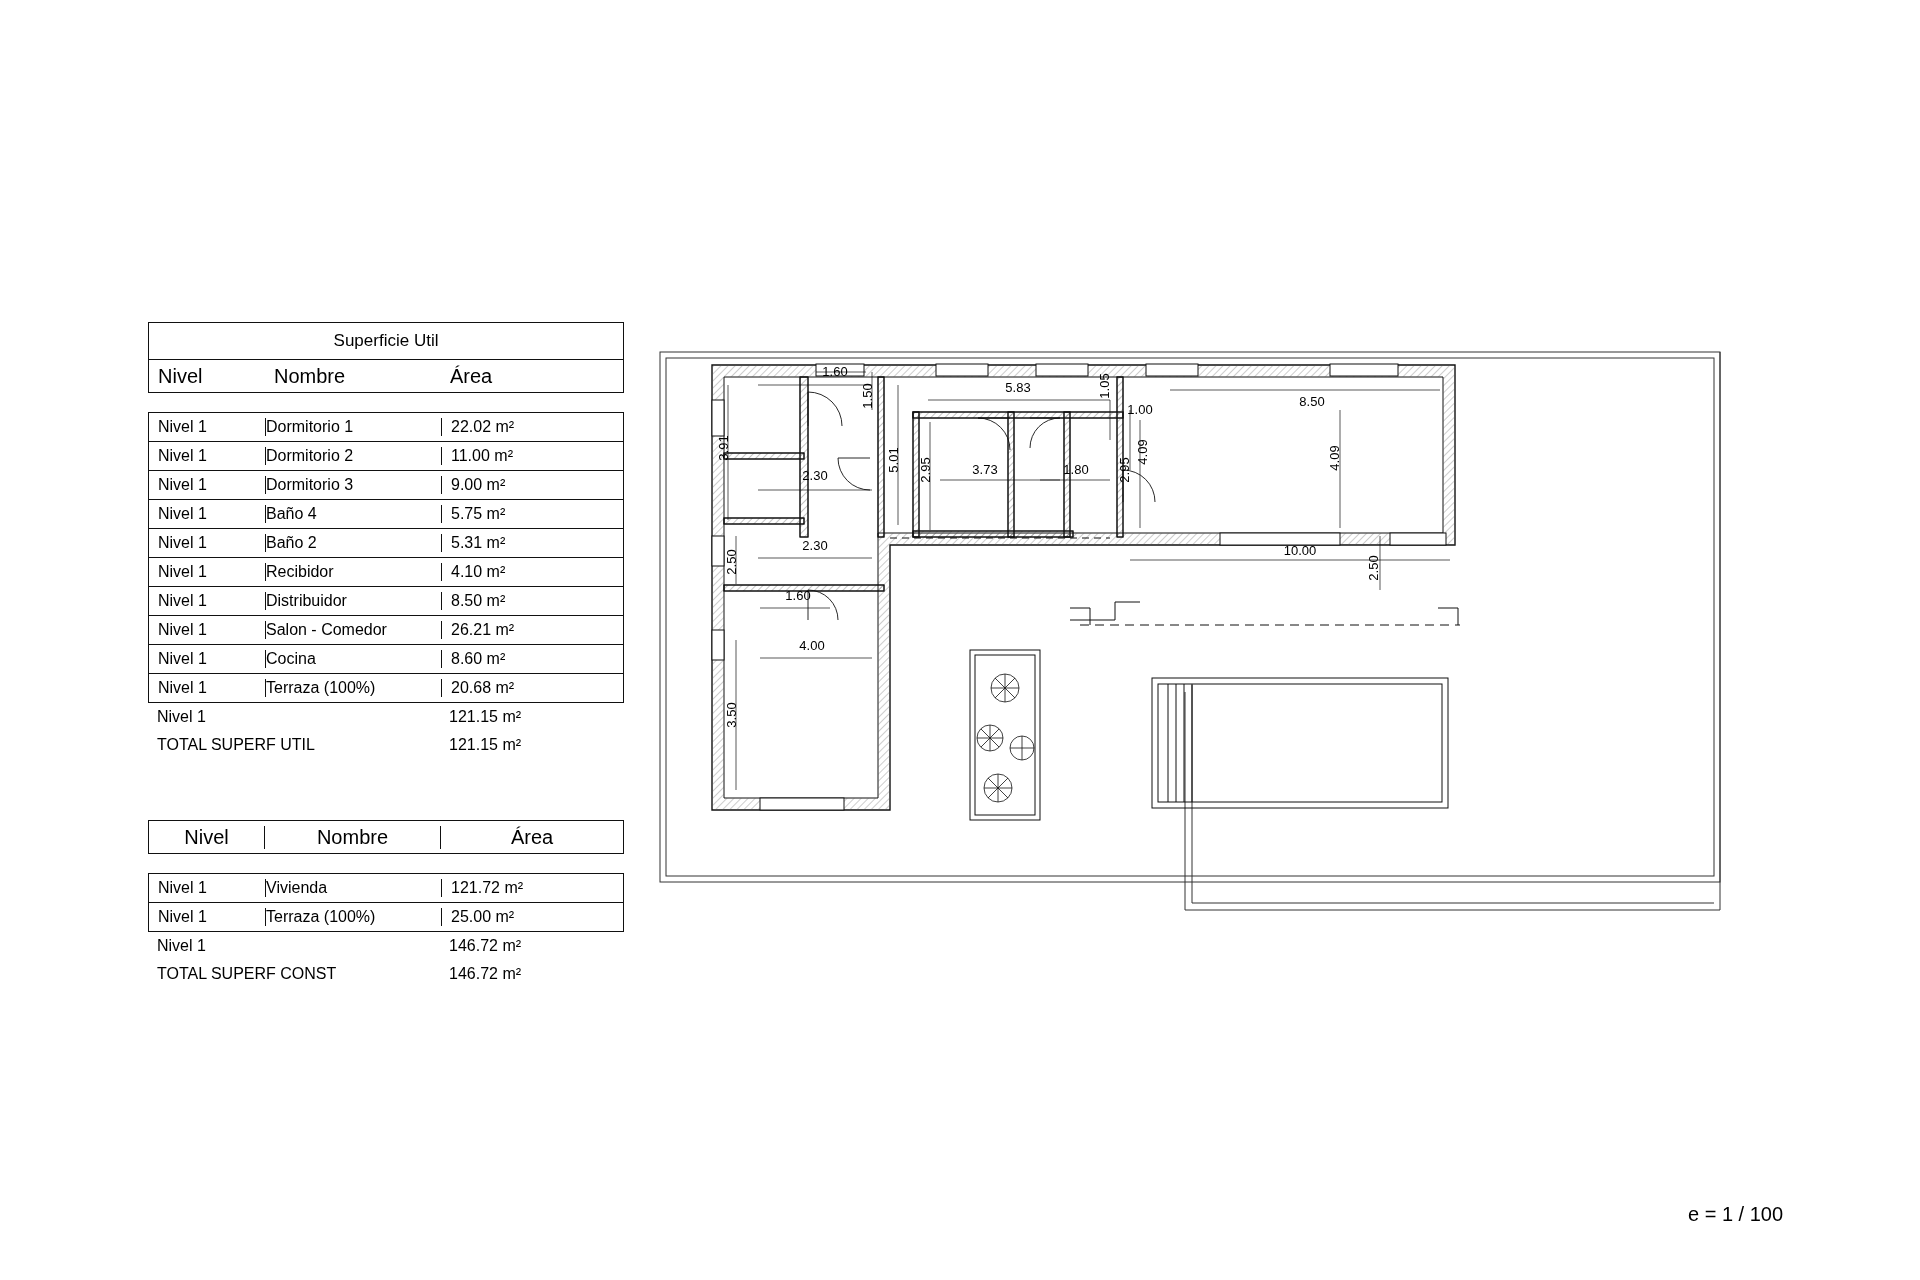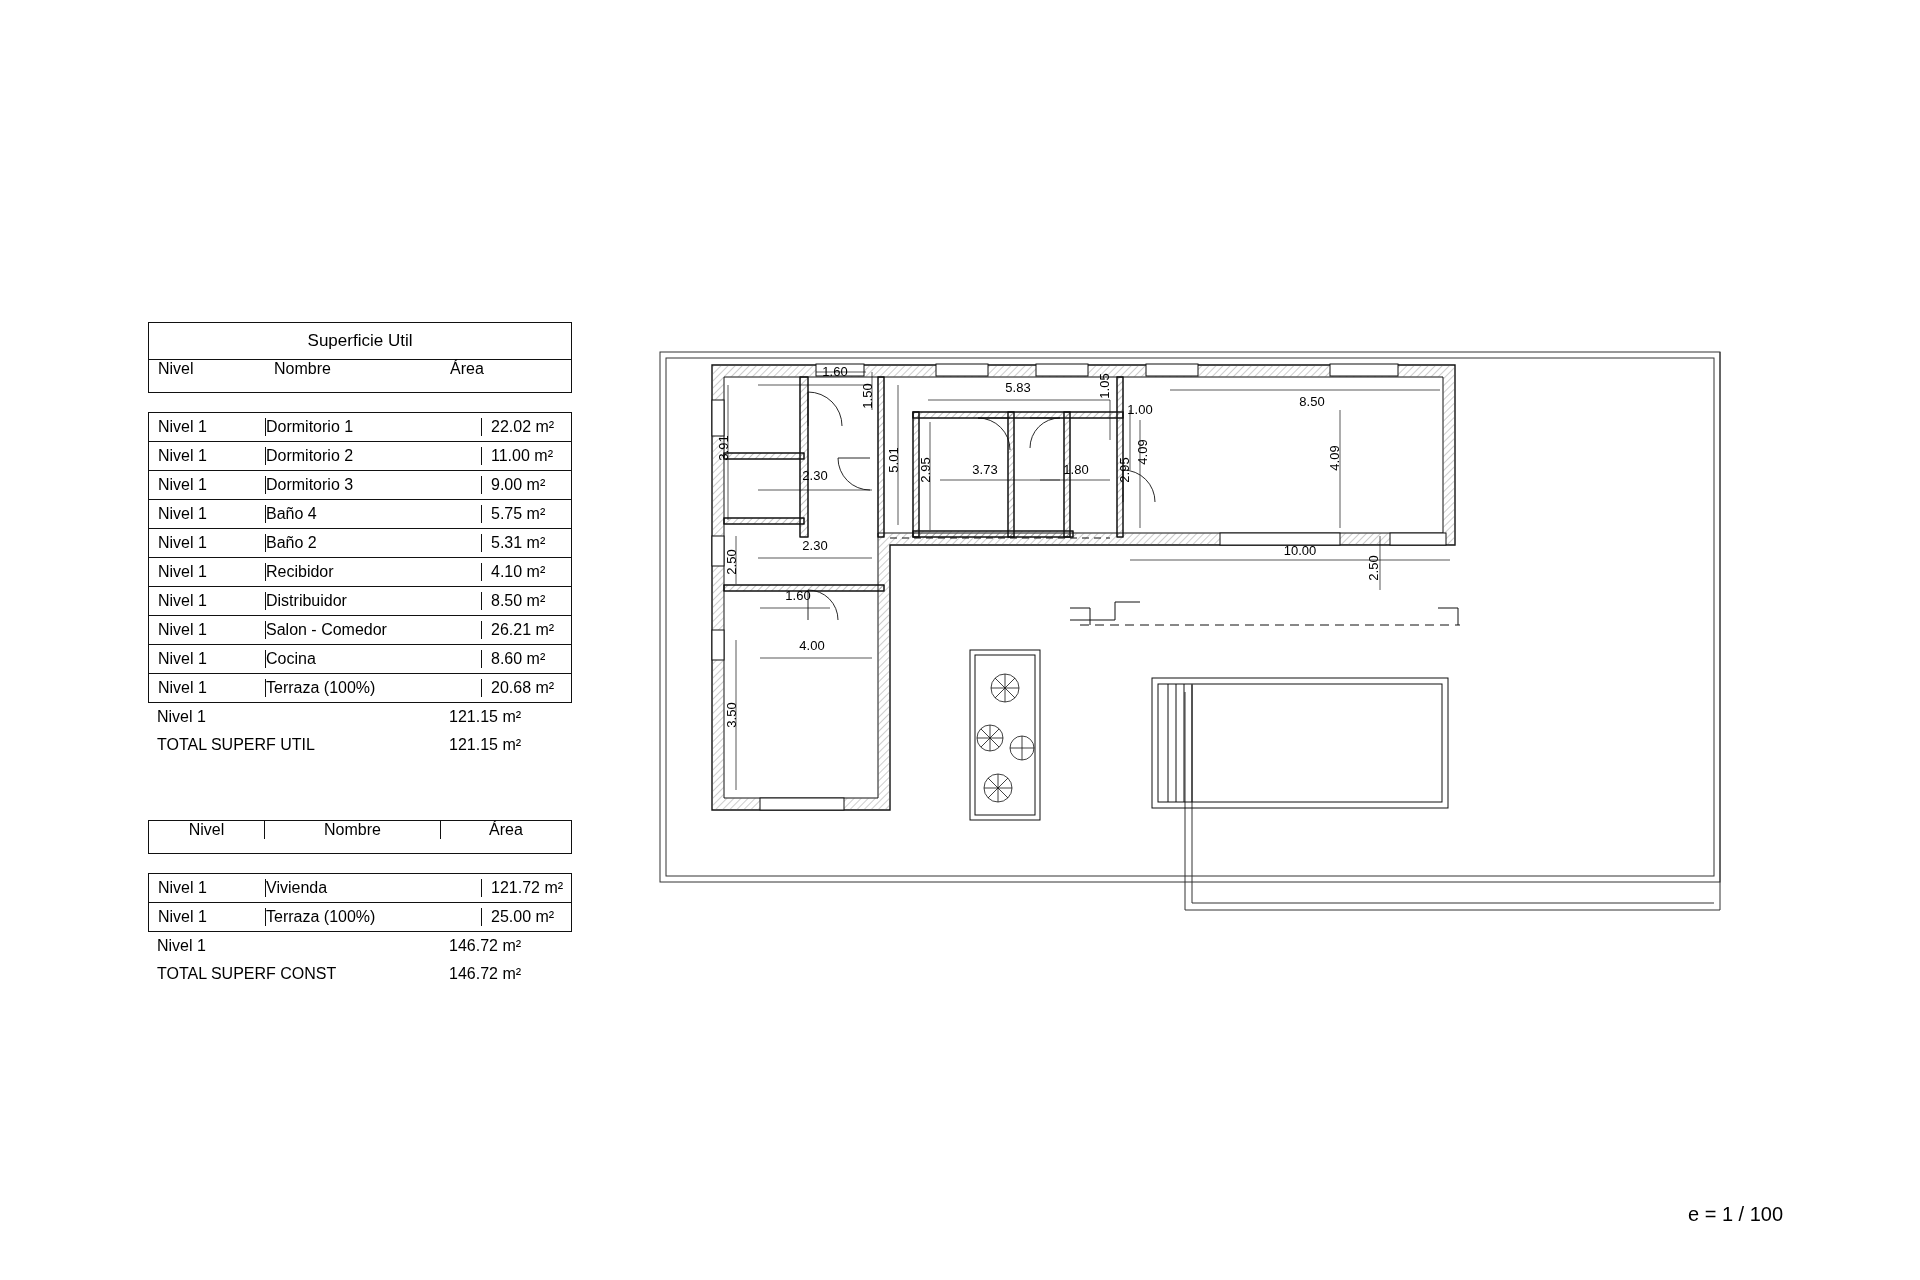--- a/index.html
+++ b/index.html
@@ -12,39 +12,39 @@
     height: 1280px;
     position: relative;
     font-family: "Liberation Sans", sans-serif;
     color: #000;
     overflow: hidden;
   }
 
   
   .table-block {
     position: absolute;
-    width: 424px;
+    width: 476px;
   }
   #util-table { left: 148px; top: 322px; }
   #const-table { left: 148px; top: 820px; }
 
   .tbl-title {
     border: 1px solid #111;
     border-bottom: none;
     height: 36px;
     line-height: 36px;
     text-align: center;
     font-size: 17px;
   }
   .tbl-head {
     display: flex;
     border: 1px solid #111;
     height: 32px;
-    align-items: flex-start;
-    font-size: 16px;
+    align-items: center;
+    font-size: 20px;
   }
   .tbl-head .c0 { width: 116px; padding-left: 9px; box-sizing: border-box; }
   .tbl-head .c1 { width: 176px; padding-left: 9px; box-sizing: border-box; }
   .tbl-head .c2 { flex: 1; padding-left: 9px; box-sizing: border-box; }
 
   .const-head .c0,
   .const-head .c1,
   .const-head .c2 { text-align: center; padding-left: 0; }
   .const-head .c0 { width: 116px; border-right: 1px solid #111; }
   .const-head .c1 { width: 176px; border-right: 1px solid #111; }
@@ -58,21 +58,21 @@
   }
   .row {
     display: flex;
     height: 28px;
     align-items: center;
     border-bottom: 1px solid #111;
     font-size: 16px;
   }
   .row .c0 { width: 116px; padding-left: 9px; box-sizing: border-box; }
   .row .c1 { width: 176px; box-sizing: border-box; border-left: 1px solid #111; }
-  .row .c2 { flex: 1; padding-left: 9px; box-sizing: border-box; border-left: 1px solid #111; margin-left: 40px; }
+  .row .c2 { flex: 1; padding-left: 9px; box-sizing: border-box; border-left: 1px solid #111; }
 
   .subtotal-row, .total-row {
     display: flex;
     height: 28px;
     align-items: center;
     font-size: 16px;
   }
   .subtotal-row .c0 { width: 116px; padding-left: 9px; box-sizing: border-box; }
   .subtotal-row .c1 { width: 176px; padding-left: 9px; box-sizing: border-box; }
   .subtotal-row .c2 { flex: 1; padding-left: 9px; box-sizing: border-box; }

